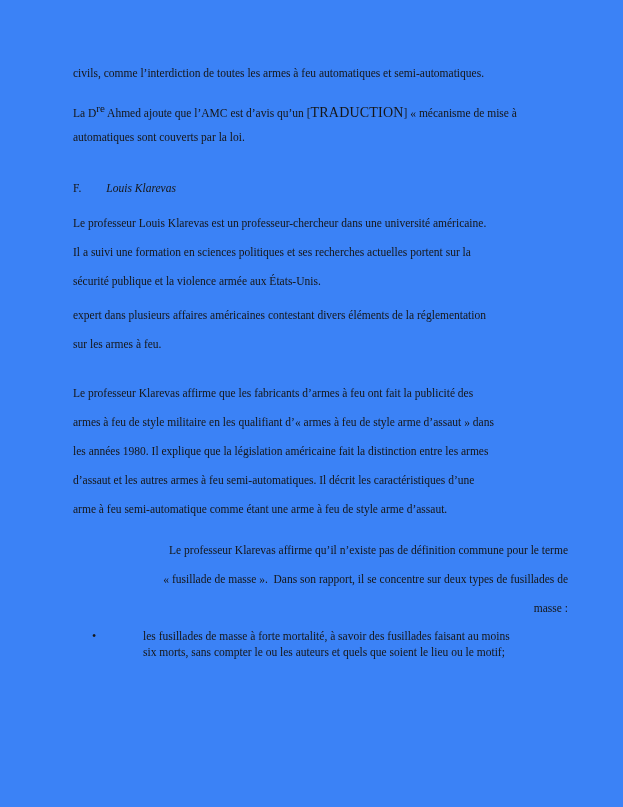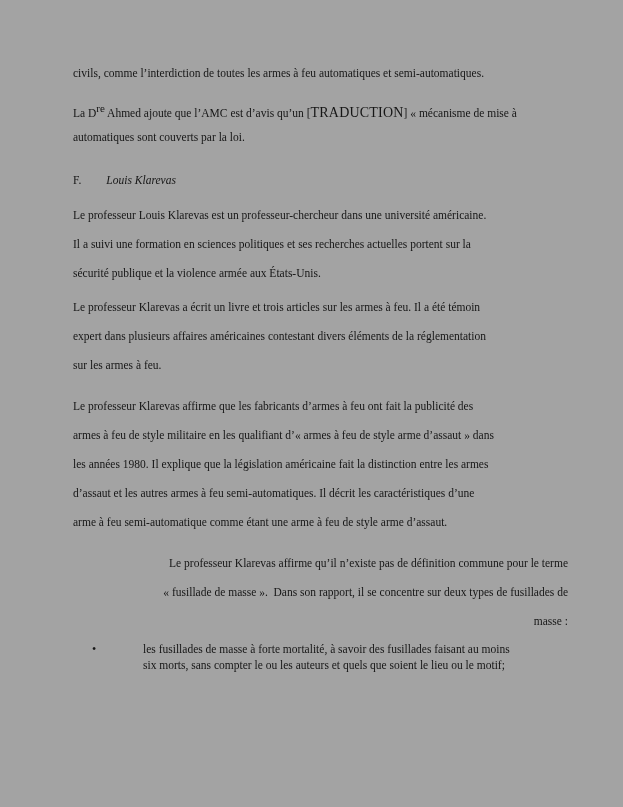--- a/index.html
+++ b/index.html
@@ -1,40 +1,40 @@
 <!DOCTYPE html>
 <html><head>
 <meta charset="utf-8">
 <style>
   html, body { margin: 0; padding: 0; background: #ffffff; }
   .page {
     position: relative;
     width: 623px;
     height: 807px;
-    background: #a3a3a3;
+    background: #3b82f6;
     overflow: hidden;
     font-family: "Liberation Serif", "DejaVu Serif", serif;
     color: #161616;
     font-size: 11.5px;
   }
   .content {
     padding: 59px 55px 0 73px;
   }
   .para { margin: 0; padding: 0; }
   .line {
     display: block;
     white-space: pre;
     line-height: 29px;
     height: 29px;
   }
   .p2 { margin-top: 6px; }
-  .heading { margin-top: 14px; }
+  .heading { margin-top: 22px; }
   .p4 { margin-top: 6px; }
   .p5 { margin-top: 5px; }
-  .p6 { margin-top: 12px; }
+  .p6 { margin-top: 20px; }
   .p7 { margin-top: 12px; text-align: right; }
   .sup {
     font-size: 11px;
     vertical-align: 4.5px;
   }
   .sc {
     font-size: 14px;
     letter-spacing: 0.2px;
   }
   .hlabel { }
@@ -84,21 +84,20 @@
       <span class="line"><span class="hlabel">F.</span><span class="htitle">Louis Klarevas</span></span>
     </p>
 
     <p class="para p4">
       <span class="line">Le professeur Louis Klarevas est un professeur-chercheur dans une université américaine.</span>
       <span class="line">Il a suivi une formation en sciences politiques et ses recherches actuelles portent sur la</span>
       <span class="line">sécurité publique et la violence armée aux États-Unis.</span>
     </p>
 
     <p class="para p5">
-      <span class="line">Le professeur Klarevas a écrit un livre et trois articles sur les armes à feu. Il a été témoin</span>
       <span class="line">expert dans plusieurs affaires américaines contestant divers éléments de la réglementation</span>
       <span class="line">sur les armes à feu.</span>
     </p>
 
     <p class="para p6">
       <span class="line">Le professeur Klarevas affirme que les fabricants d’armes à feu ont fait la publicité des</span>
       <span class="line">armes à feu de style militaire en les qualifiant d’« armes à feu de style arme d’assaut » dans</span>
       <span class="line">les années 1980. Il explique que la législation américaine fait la distinction entre les armes</span>
       <span class="line">d’assaut et les autres armes à feu semi-automatiques. Il décrit les caractéristiques d’une</span>
       <span class="line">arme à feu semi-automatique comme étant une arme à feu de style arme d’assaut.</span>

